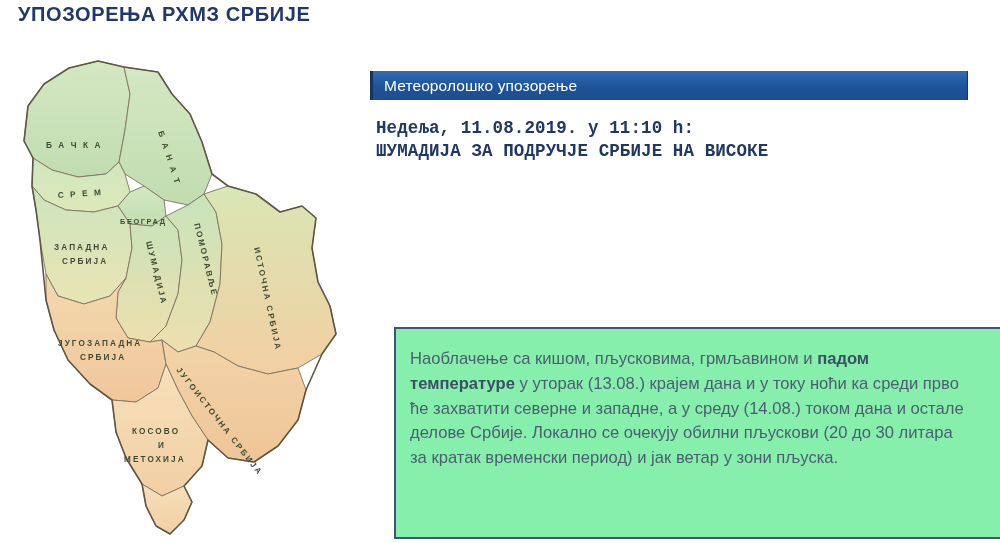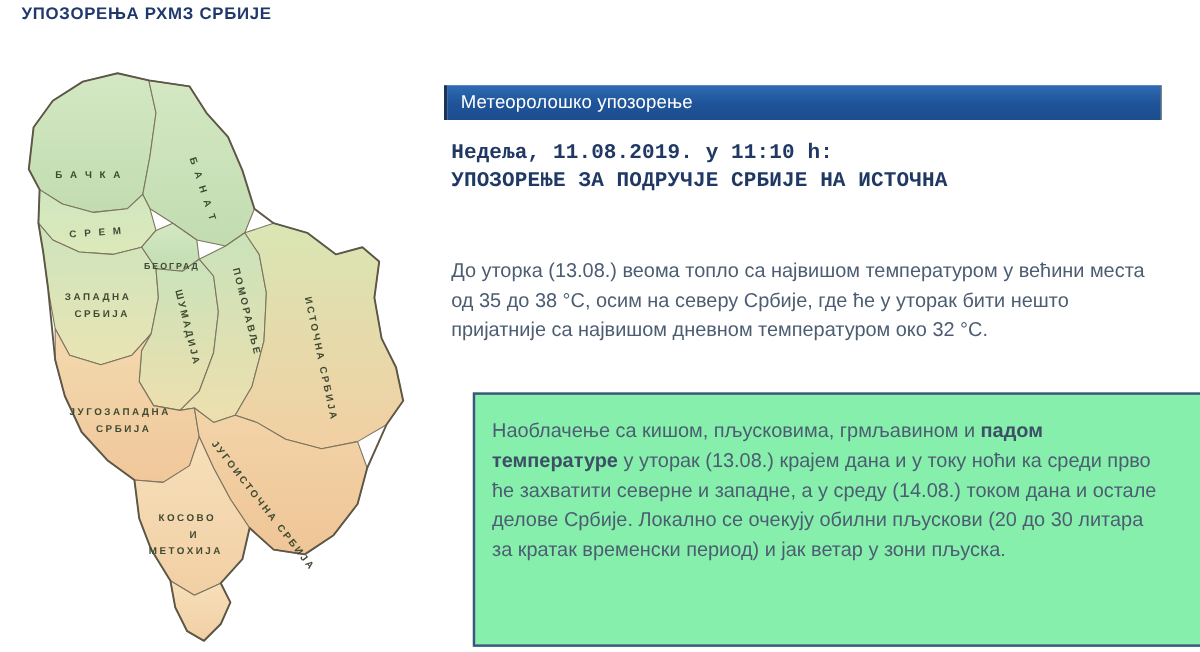--- a/index.html
+++ b/index.html
@@ -14,21 +14,21 @@
     overflow: hidden;
     font-family: "Liberation Sans", "DejaVu Sans", sans-serif;
     -webkit-font-smoothing: antialiased;
   }
 
   
   .page-header {
     position: absolute;
     left: 18px;
     top: 3px;
-    font-size: 14px;
+    font-size: 20px;
     font-weight: bold;
     letter-spacing: 0.6px;
     color: #20386b;
     white-space: nowrap;
     text-align: center;
   }
 
   
   .map-panel {
     position: absolute;
@@ -223,24 +223,23 @@
 </div>
 
 <div class="warning-column">
 
   <div class="warning-bar">
     <span class="warning-bar-text">Метеоролошко упозорење</span>
   </div>
 
   <div class="warning-title">
     <span class="line">Недеља, 11.08.2019. у 11:10 h:</span>
-    <span class="line">УПОЗОРЕЊЕ ЗА ПОДРУЧЈЕ СРБИЈЕ НА ИСТОЧНА</span>
+    <span class="line">ШУМАДИЈА ЗА ПОДРУЧЈЕ СРБИЈЕ НА ВИСОКЕ</span>
   </div>
 
-  <div class="warning-body">До уторка (13.08.) веома топло са највишом температуром у већини места од 35 до 38 °C, осим на северу Србије, где ће у уторак бити нешто пријатније са највишом дневном температуром око 32 °C.</div>
 
   <div class="warning-box">
     <div class="warning-box-text">
       <span>Наоблачење са кишом, пљусковима, грмљавином и </span><b>падом температуре</b><span> у уторак (13.08.) крајем дана и у току ноћи ка среди прво ће захватити северне и западне, а у среду (14.08.) током дана и остале делове Србије. Локално се очекују обилни пљускови (20 до 30 литара за кратак временски период) и јак ветар у зони пљуска.</span>
     </div>
   </div>
 
 </div>
 
 </body></html>

